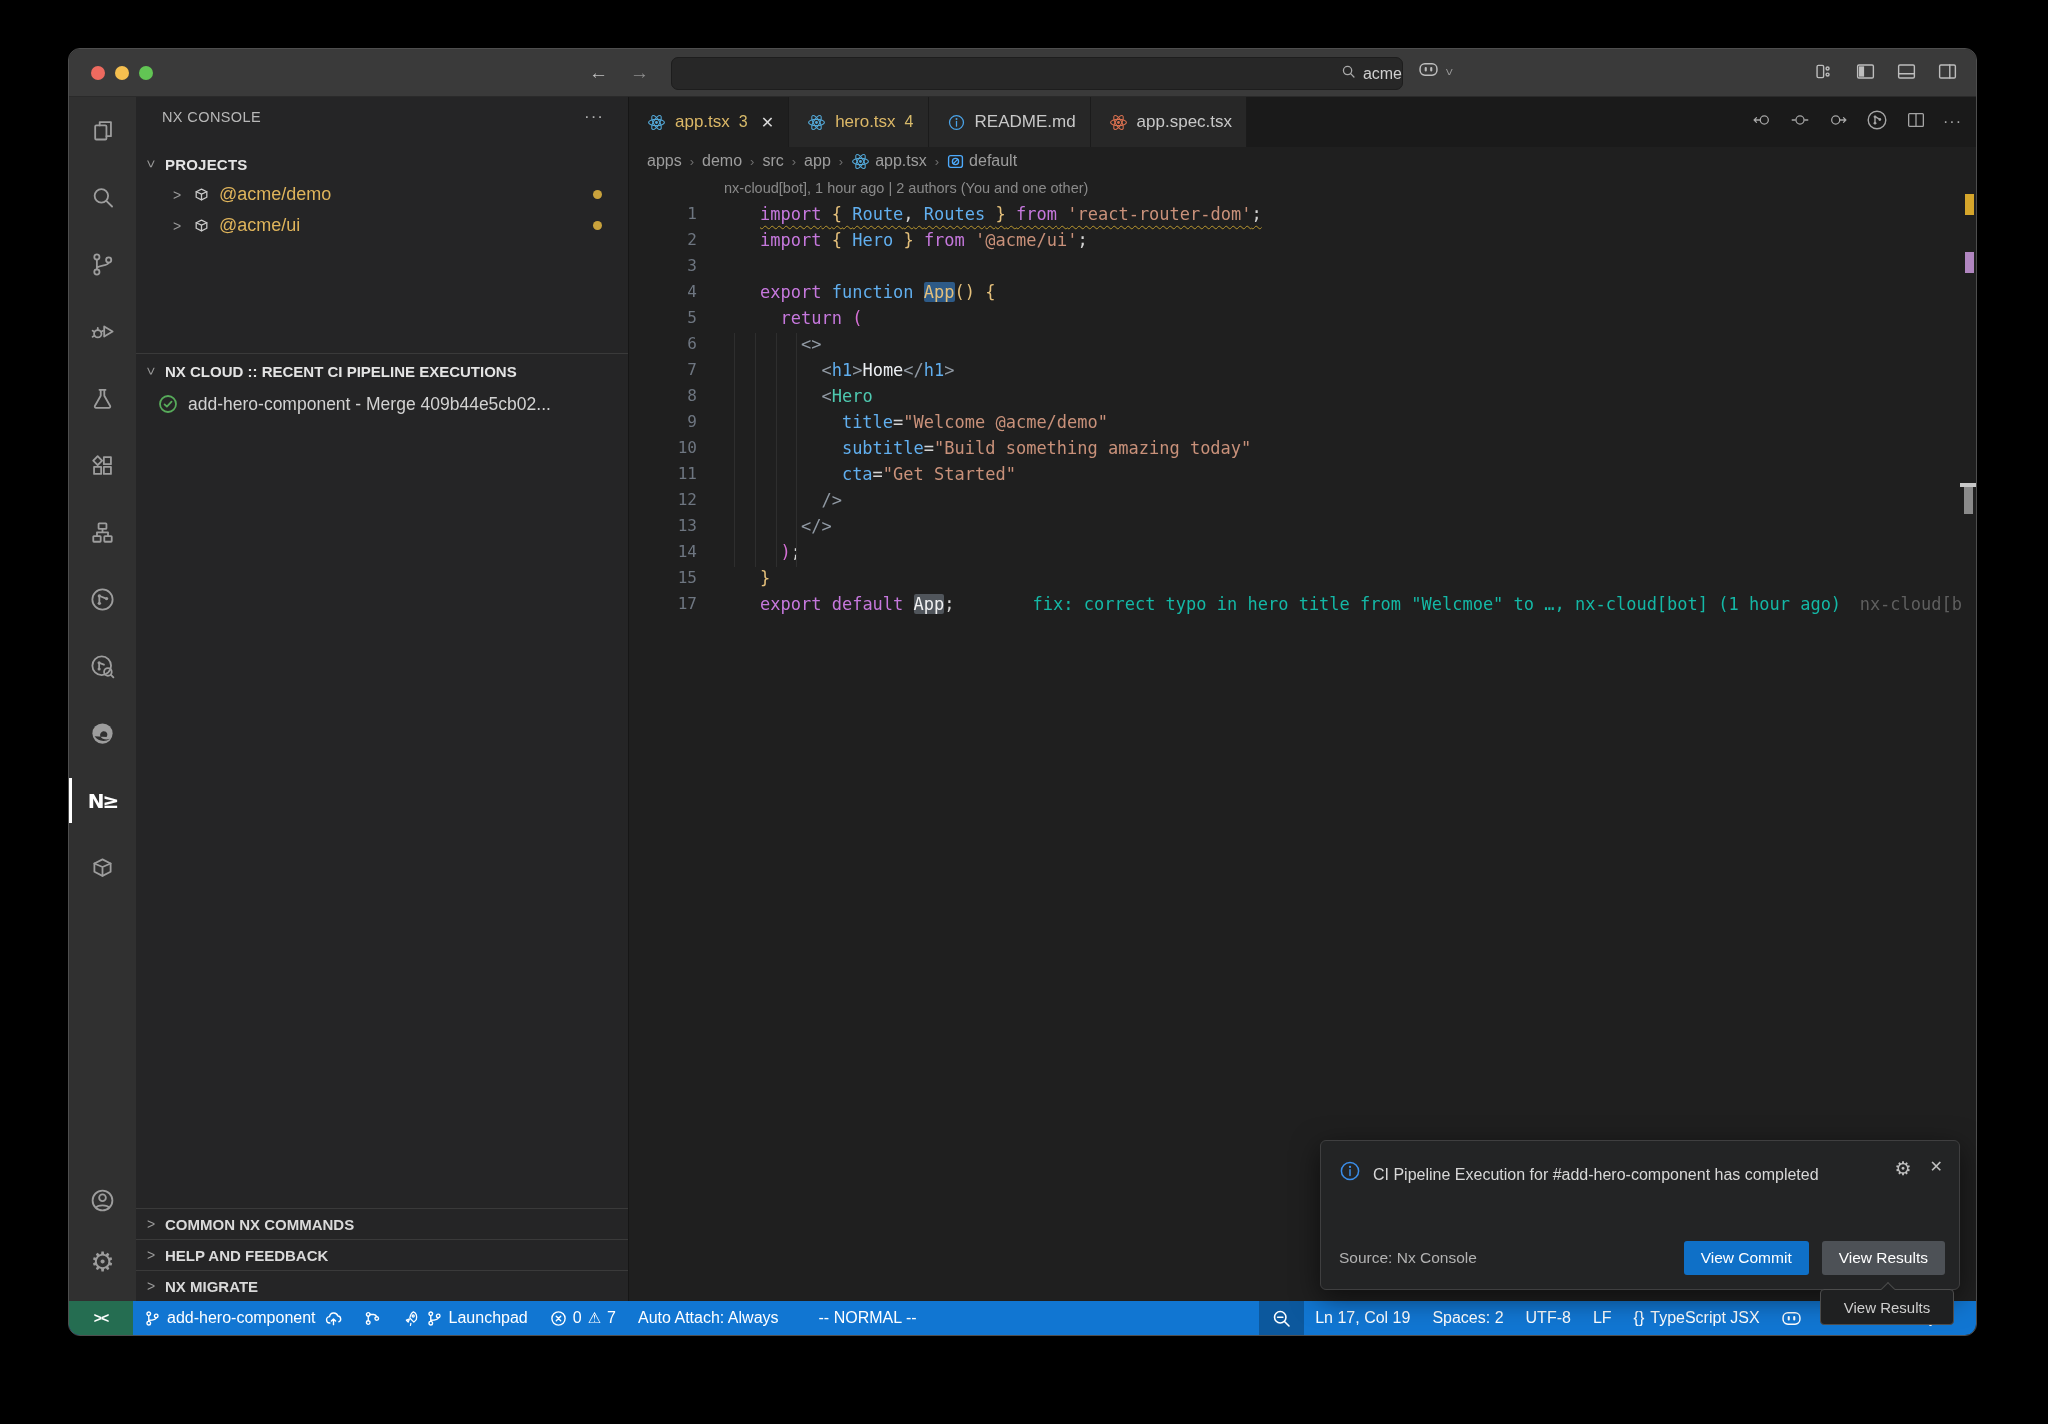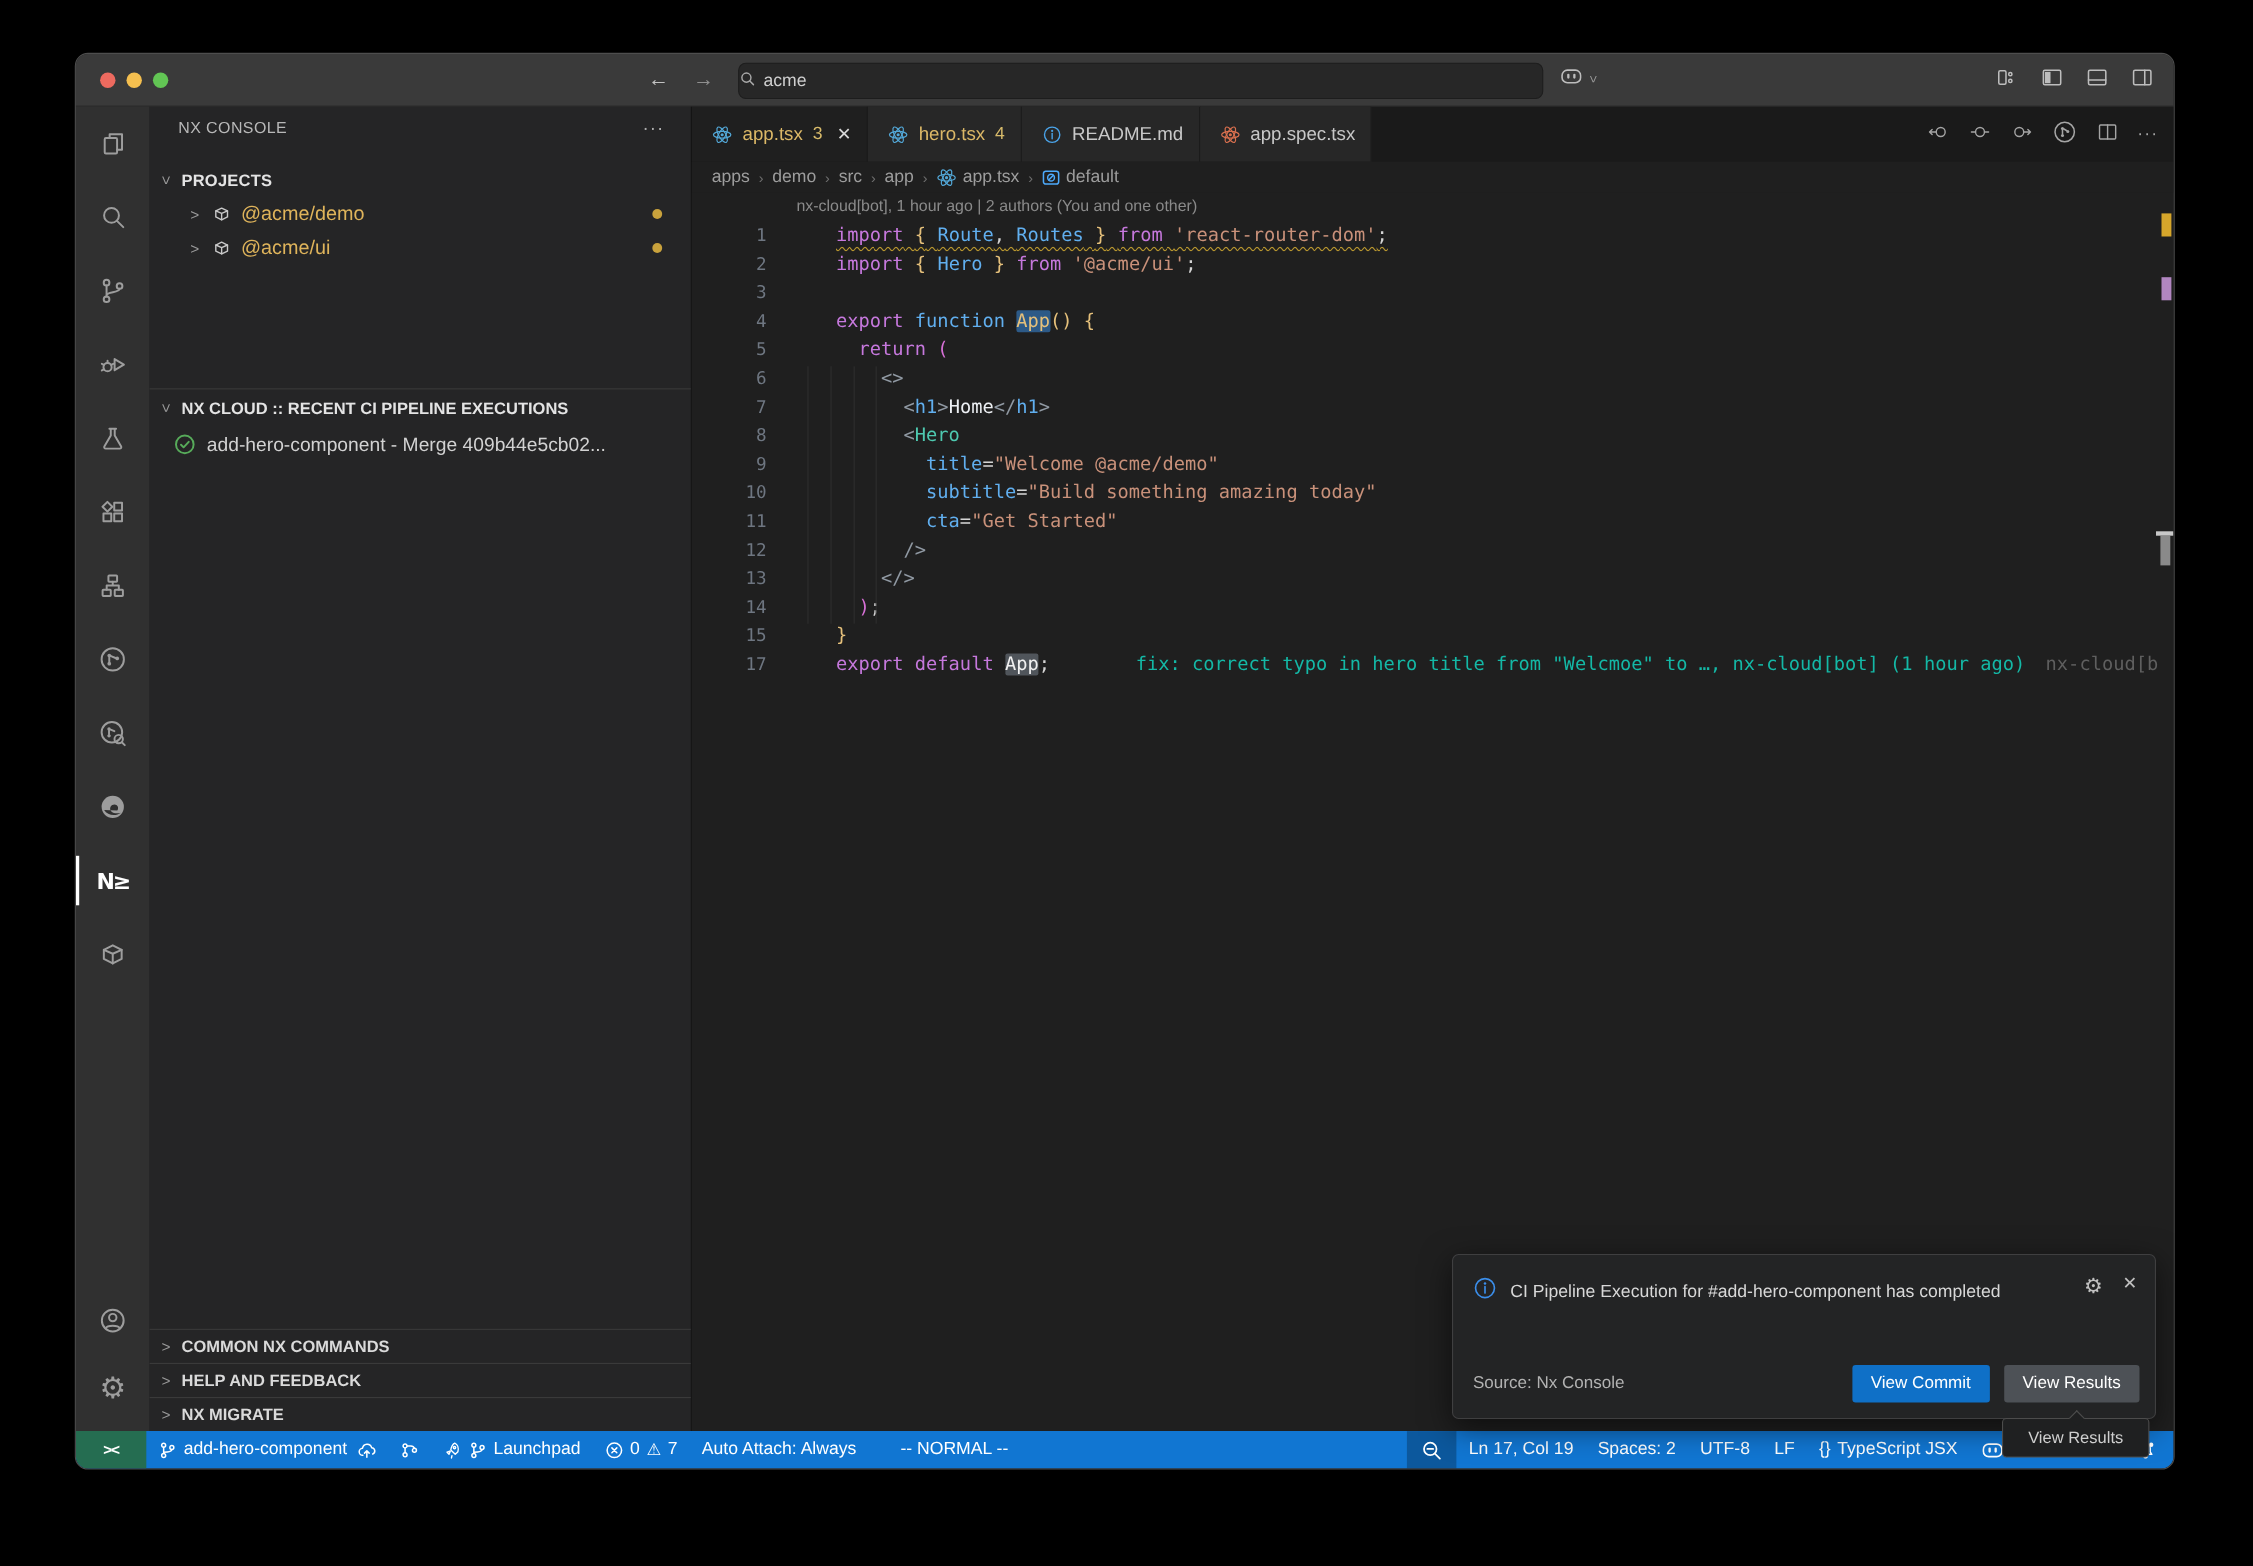--- a/index.html
+++ b/index.html
@@ -3,21 +3,21 @@
 <meta charset="utf-8">
 <style>
   html,body{margin:0;padding:0;background:#000;width:2048px;height:1424px;font-family:"Liberation Sans",sans-serif;-webkit-font-smoothing:antialiased;overflow:hidden;}
   *{box-sizing:border-box;}
   .window{position:absolute;left:68px;top:48px;width:1909px;height:1288px;background:#1e1e1e;border:1px solid #4e4e4e;border-radius:12px;overflow:hidden;box-shadow:0 30px 80px rgba(0,0,0,.7);}
   
   .titlebar{position:absolute;left:0;top:0;right:0;height:48px;background:#3a3a3a;border-bottom:1px solid #2a2a2a;}
   .traffic{position:absolute;left:22px;top:17px;display:flex;gap:10px;}
   .dot{width:14px;height:14px;border-radius:50%;}
   .nav-arrows{position:absolute;left:520px;top:0;height:48px;display:flex;align-items:center;gap:22px;color:#c2c2c2;font-size:19px;}
-  .searchbox{position:absolute;left:602px;top:8px;width:732px;height:33px;background:#272727;border:1px solid #1d1d1d;border-radius:7px;display:flex;align-items:center;justify-content:flex-start;gap:7px;color:#cfcfcf;font-size:16px;}
+  .searchbox{position:absolute;left:602px;top:8px;width:732px;height:33px;background:#272727;border:1px solid #1d1d1d;border-radius:7px;display:flex;align-items:center;justify-content:flex-end;gap:7px;color:#cfcfcf;font-size:16px;}
   .searchbox svg{color:#a8a8a8;}
   .tb-copilot{position:absolute;left:1350px;top:13px;display:flex;align-items:center;gap:4px;color:#bdbdbd;}
   .tb-copilot .chev{color:#9a9a9a;font-size:12px;display:inline-block;transform:rotate(90deg);}
   .tb-right{position:absolute;right:18px;top:0;height:48px;display:flex;align-items:center;gap:20px;color:#bdbdbd;}
   
   .main{position:absolute;top:48px;left:0;right:0;bottom:34px;display:flex;}
   .activitybar{width:67px;background:#303030;position:relative;display:flex;flex-direction:column;align-items:center;}
   .ab-item{width:67px;height:67px;display:flex;align-items:center;justify-content:center;color:#9d9d9d;position:relative;}
   .ab-item.active{color:#fff;}
   .ab-item.active::before{content:"";position:absolute;left:0;top:11px;bottom:11px;width:2.5px;background:#fff;}
@@ -69,21 +69,21 @@
   .clipped-blame{position:absolute;right:14px;color:#5f5f5f;}
   .bulb{display:inline-flex;margin-right:6px;}
   .guides{position:absolute;left:0;top:158px;height:234px;width:200px;pointer-events:none;}
   .guides i{position:absolute;top:0;bottom:0;width:1px;background:#2e2e2e;}
   .ovr{position:absolute;pointer-events:none;}
   
   .statusbar{position:absolute;left:0;right:0;bottom:0;height:34px;background:#1176d2;display:flex;align-items:stretch;color:#fff;font-size:16px;border-radius:0 0 11px 11px;}
   .st-remote{width:64px;background:#256d51;display:flex;align-items:center;justify-content:center;font-weight:700;font-size:14px;letter-spacing:-1px;border-radius:0 0 0 11px;}
   .st-item{display:flex;align-items:center;gap:6px;padding:0 11px;white-space:nowrap;}
   .st-left{display:flex;align-items:stretch;}
-  .st-right{margin-left:auto;display:flex;align-items:stretch;padding-right:6px;}
+  .st-right{margin-left:auto;display:flex;align-items:stretch;padding-right:26px;}
   .st-box{background:rgba(0,0,0,.25);padding:0 13px;display:flex;align-items:center;}
   .dblcheck{letter-spacing:-7px;padding-right:7px;font-size:16px;}
   
   .toast{position:absolute;left:1320px;top:1140px;width:640px;height:150px;background:#232425;border:1px solid #3f3f40;border-radius:6px;box-shadow:0 8px 28px rgba(0,0,0,.55);z-index:50;color:#d8d8d8;}
   .toast-row1{display:flex;padding:16px 16px 0 18px;gap:12px;}
   .toast-msg{width:470px;font-size:16px;line-height:35px;}
   .toast-icons{margin-left:auto;display:flex;gap:18px;align-items:flex-start;color:#c0c0c0;}
   .toast-row2{position:absolute;left:18px;right:14px;bottom:14px;display:flex;align-items:center;}
   .toast-src{color:#b2b2b2;font-size:15.5px;}
   .btn{font-size:15.5px;padding:8px 17px;border-radius:3px;color:#fff;margin-left:13px;}

